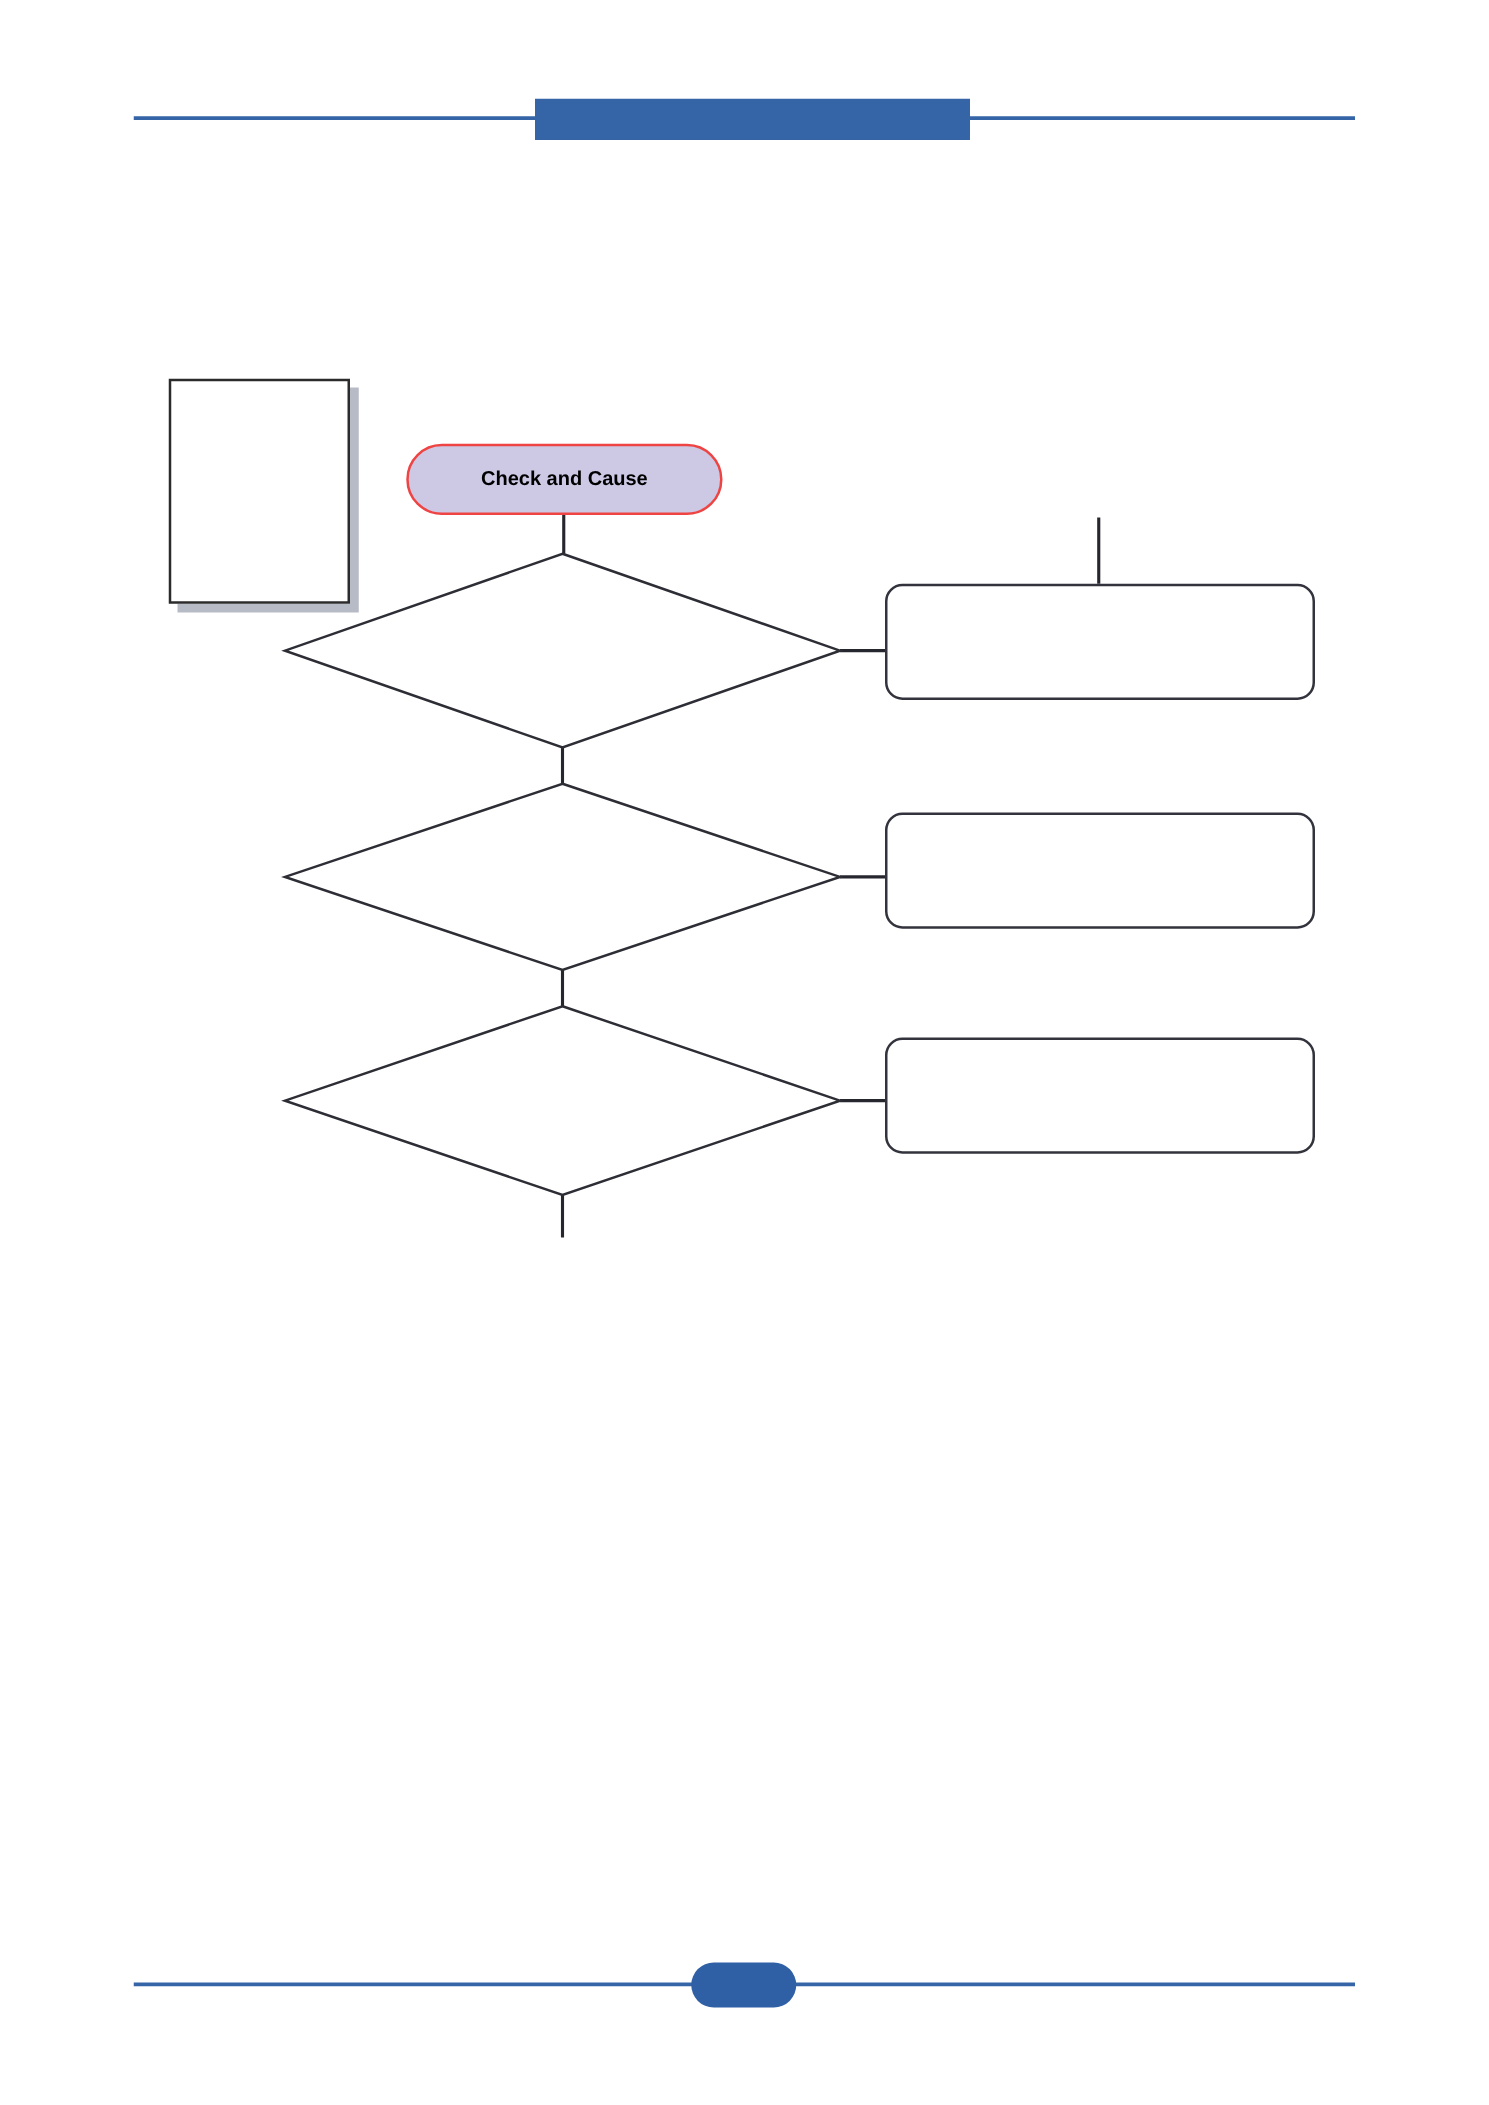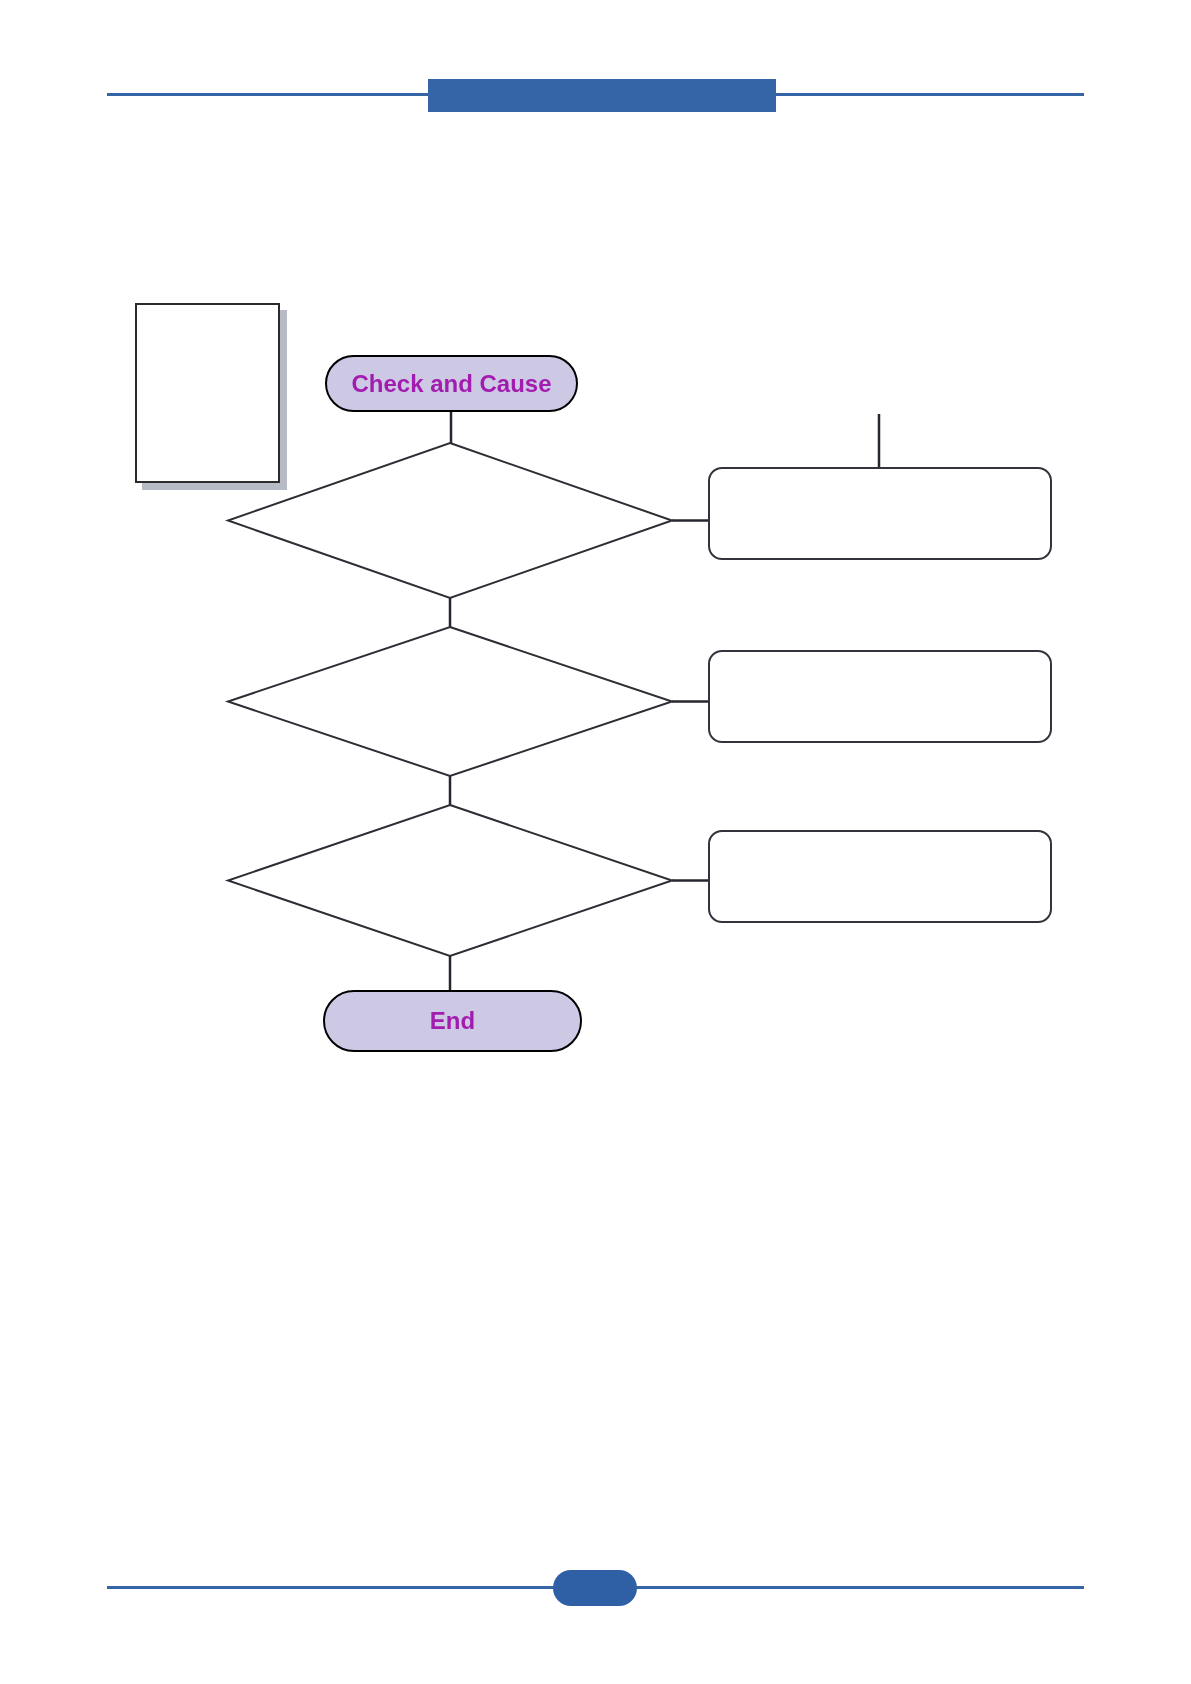--- a/index.html
+++ b/index.html
@@ -66,24 +66,24 @@
     stroke-width: 2;
   }
   .diagram line {
     stroke: #26262e;
     stroke-width: 2.5;
   }
   
   .pill {
     position: absolute;
     background: #cdc9e5;
-    border: 2px solid #000000;
+    border: 2px solid #ef4444;
     border-radius: 30px;
-    color: #a21caf;
-    font-size: 24px;
+    color: #000000;
+    font-size: 16px;
     font-weight: bold;
     display: flex;
     align-items: center;
     justify-content: center;
     box-sizing: border-box;
   }
   .pill-check    { left: 325px; top: 355px; width: 253px; height: 57px; }
   .pill-solution { left: 752px; top: 356px; width: 253px; height: 58px; }
   .pill-end      { left: 323px; top: 990px; width: 259px; height: 62px; border-radius: 31px; }
   
@@ -126,23 +126,20 @@
     <line x1="672" y1="880.5" x2="708" y2="880.5"></line>
     <line x1="450" y1="956" x2="450" y2="990"></line>
     <polygon points="450,443 672,520.5 450,598 228,520.5"></polygon>
     <polygon points="450,627 672,701.5 450,776 228,701.5"></polygon>
     <polygon points="450,805 672,880.5 450,956 228,880.5"></polygon>
   </svg>
 
   <div class="pill pill-check">
     <span>Check and Cause</span>
   </div>
-  <div class="pill pill-end">
-    <span>End</span>
-  </div>
 
   <div class="sol-box sol-box-1"></div>
   <div class="sol-box sol-box-2"></div>
   <div class="sol-box sol-box-3"></div>
 
   <div class="footer-rule"></div>
   <div class="footer-pill"></div>
 
 </div>
 

